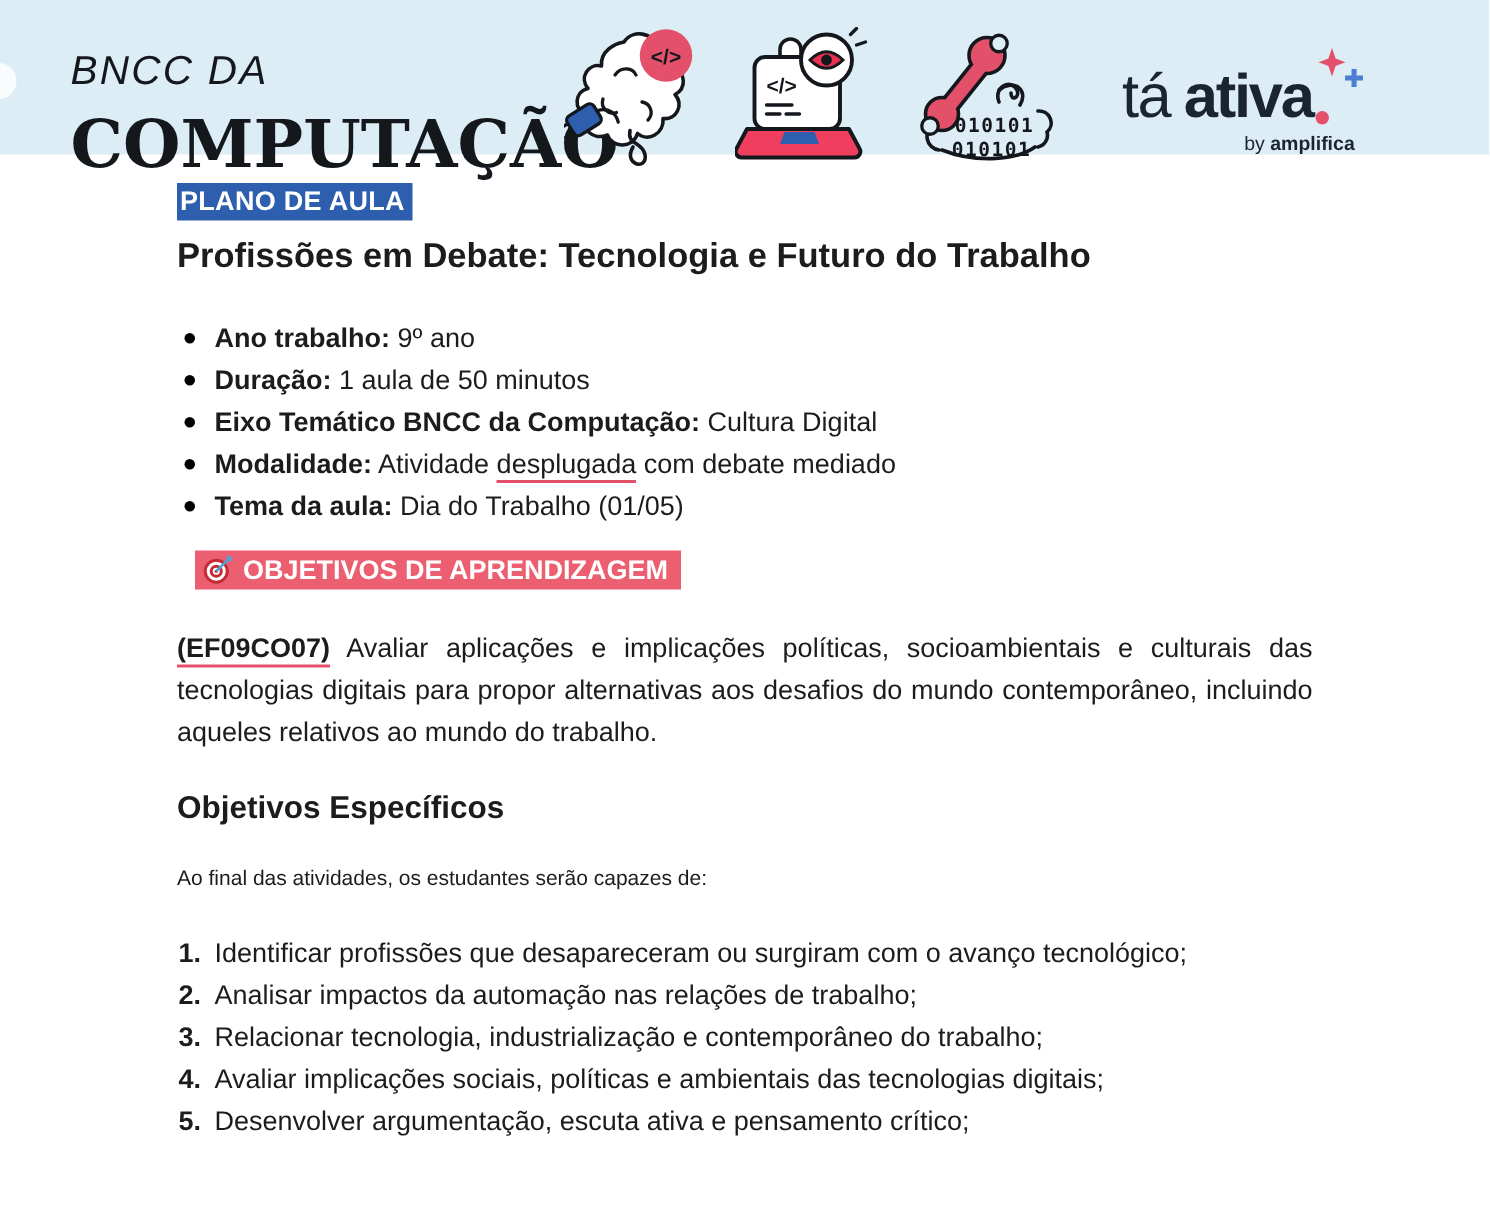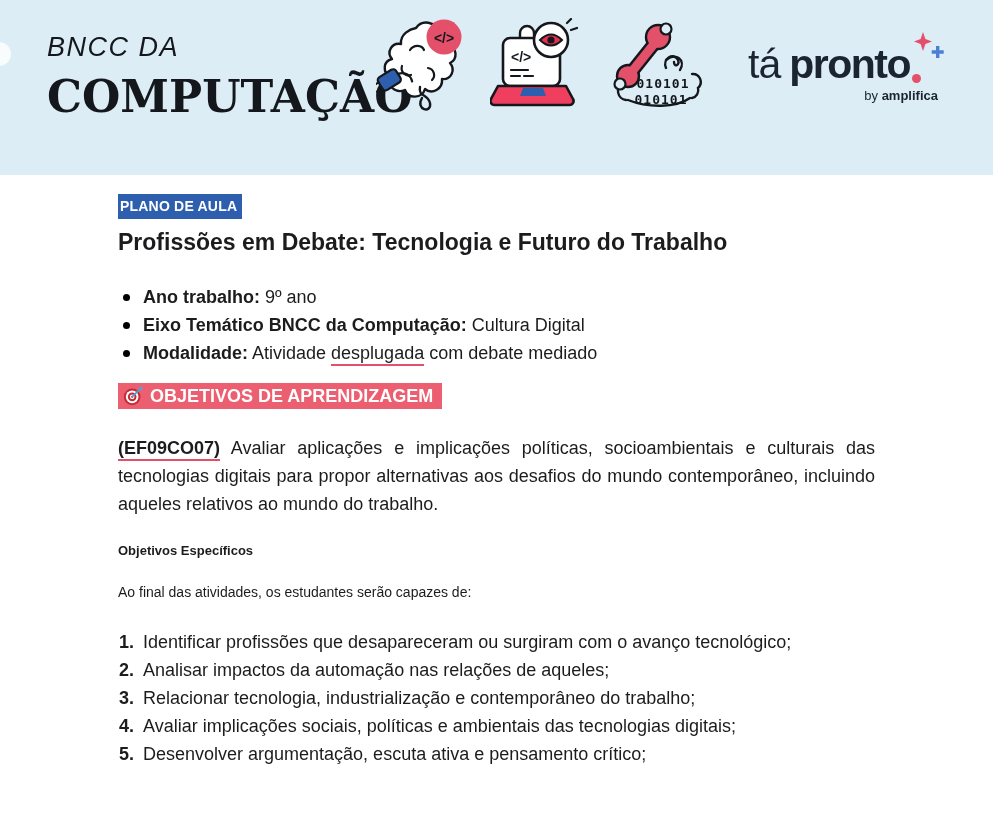--- a/index.html
+++ b/index.html
@@ -12,21 +12,21 @@
     --text:#1c1c1e;
   }
   *{box-sizing:border-box;}
   html,body{margin:0;padding:0;}
   body{
     width:993px;height:813px;background:#fff;color:var(--text);
     font-family:"Liberation Sans",sans-serif;overflow:hidden;position:relative;
   }
 
   
-  .banner{position:relative;height:175px;background:var(--banner-bg);}
+  .banner{position:relative;height:103px;background:var(--banner-bg);}
   .edge-circle{position:absolute;left:-13px;top:42px;width:24px;height:24px;border-radius:50%;
     background:rgba(255,255,255,.8);}
   .logo{position:absolute;left:47px;top:34px;line-height:1;color:var(--ink);}
   .logo-top{font-style:italic;font-size:27px;letter-spacing:1.5px;font-weight:400;}
   .logo-bottom{font-family:"DejaVu Serif",serif;font-weight:700;font-size:44px;margin-top:14px;letter-spacing:0;}
   .banner svg{position:absolute;}
   .icon-brain{left:376px;top:16px;}
   .icon-laptop{left:490px;top:18px;}
   .icon-wrench{left:608px;top:22px;}
   .tapronto{position:absolute;left:748px;top:44px;color:var(--navy);}
@@ -35,32 +35,32 @@
   .tp-pronto{font-size:41px;font-weight:700;letter-spacing:-1.5px;margin-left:9px;}
   .tp-end{position:relative;display:inline-block;width:30px;height:41px;}
   .tp-dot{position:absolute;left:2px;bottom:2px;width:9px;height:9px;border-radius:50%;background:var(--red-accent);}
   .tp-sparkles{position:absolute;left:0;top:-12px;}
   .tp-by{text-align:right;font-size:13px;margin-top:3px;padding-right:2px;}
   .tp-by .brand{font-weight:700;}
 
   
   main{padding:0 118px;}
   .tag{display:table;margin:19px 0 0;background:var(--blue-highlight);color:#fff;
-    font-weight:700;font-size:14px;line-height:19px;padding:3px 5px 3px 2px;letter-spacing:.2px;}
+    font-weight:700;font-size:18px;line-height:19px;padding:3px 5px 3px 2px;letter-spacing:.2px;}
   .title{font-size:23px;font-weight:700;margin:10px 0 0;}
   ul.details{list-style:none;margin:27px 0 0;padding:0;font-size:18px;}
   ul.details li{position:relative;padding-left:25px;line-height:28px;}
   ul.details li::before{content:"";position:absolute;left:5px;top:11px;width:7px;height:7px;border-radius:50%;background:#000;}
   .red-underline{border-bottom:2.5px solid var(--red-accent);padding-bottom:1px;}
-  .red-heading{display:table;margin:16px 0 0;background:var(--red-highlight);color:#fff;
+  .red-heading{display:table;margin:16px 12px 0;background:var(--red-highlight);color:#fff;
     font-weight:700;font-size:18px;line-height:20px;padding:3px 9px 3px 5px;}
   .red-heading .hwrap{display:flex;align-items:center;gap:7px;}
   .skill{margin:25px 0 0;font-size:18px;line-height:28px;text-align:justify;}
   .skill .code{font-weight:700;border-bottom:2.5px solid var(--red-accent);padding-bottom:1px;}
-  .sub{font-size:13px;font-weight:700;margin:25px 0 0;}
+  .sub{font-size:21px;font-weight:700;margin:25px 0 0;}
   .intro{margin:26px 0 0;font-size:14px;}
   ol.objectives{margin:28px 0 0;padding:0;list-style:none;counter-reset:obj;font-size:18px;}
   ol.objectives li{position:relative;padding-left:25px;line-height:28px;counter-increment:obj;}
   ol.objectives li::before{content:counter(obj) ".";position:absolute;left:1px;font-weight:700;}
 </style>
 </head>
 <body>
 
 <header class="banner">
   <div class="edge-circle"></div>
@@ -108,42 +108,44 @@
       <circle cx="58" cy="7" r="5.5" fill="#ddedf6" stroke="#14181d" stroke-width="2.2"></circle>
       <circle cx="12" cy="62" r="5.5" fill="#ddedf6" stroke="#14181d" stroke-width="2.2"></circle>
     </g>
     <text x="55" y="66" text-anchor="middle" font-family="DejaVu Sans Mono, monospace" font-weight="700" font-size="13" letter-spacing="1" fill="#14181d">010101</text>
     <text x="53" y="82" text-anchor="middle" font-family="DejaVu Sans Mono, monospace" font-weight="700" font-size="13" letter-spacing="1" fill="#14181d">010101</text>
   </svg>
 
   <div class="tapronto">
     <div class="tp-main">
       <span class="tp-ta">tá</span>
-      <span class="tp-pronto">pronto</span>
+      <span class="tp-pronto">ativa</span>
       <span class="tp-end">
         <span class="tp-dot"></span>
         <svg class="tp-sparkles" width="34" height="34" viewBox="0 0 34 34">
           <path d="M13,0 L15.4,7 L22,9.5 L15.4,12 L13,19 L10.6,12 L4,9.5 L10.6,7 Z" fill="#e4506a"></path>
           <path d="M26,14 h3.4 v4.3 h4.3 v3.4 h-4.3 v4.3 h-3.4 v-4.3 h-4.3 v-3.4 h4.3 z" fill="#4a7fd4"></path>
         </svg>
       </span>
     </div>
     <div class="tp-by"><span>by </span><span class="brand">amplifica</span></div>
   </div>
 </header>
 
 <main>
   <div class="tag">PLANO DE AULA</div>
 
   <h1 class="title">Profissões em Debate: Tecnologia e Futuro do Trabalho</h1>
 
   <ul class="details">
       <li><strong>Ano trabalho:</strong> 9º ano</li>
+      <li><strong>Duração:</strong> 1 aula de 50 minutos</li>
       <li><strong>Eixo Temático BNCC da Computação:</strong> Cultura Digital</li>
       <li><strong>Modalidade:</strong> Atividade <span class="red-underline">desplugada</span> com debate mediado</li>
+      <li><strong>Tema da aula:</strong> Dia do Trabalho (01/05)</li>
     </ul>
 
   <div class="red-heading">
     <span class="hwrap">
       <svg width="20" height="20" viewBox="0 0 24 24">
         <circle cx="11" cy="13" r="10" fill="#c62a35"></circle>
         <circle cx="11" cy="13" r="7.6" fill="#ffffff"></circle>
         <circle cx="11" cy="13" r="5.2" fill="#c62a35"></circle>
         <circle cx="11" cy="13" r="2.8" fill="#ffffff"></circle>
         <circle cx="11" cy="13" r="1.3" fill="#c62a35"></circle>
@@ -155,18 +157,18 @@
   </div>
 
   <p class="skill"><strong class="code">(EF09CO07)</strong><span> Avaliar aplicações e implicações políticas, socioambientais e culturais das tecnologias digitais para propor alternativas aos desafios do mundo contemporâneo, incluindo aqueles relativos ao mundo do trabalho.</span></p>
 
   <h2 class="sub">Objetivos Específicos</h2>
 
   <p class="intro">Ao final das atividades, os estudantes serão capazes de:</p>
 
   <ol class="objectives">
       <li>Identificar profissões que desapareceram ou surgiram com o avanço tecnológico;</li>
-      <li>Analisar impactos da automação nas relações de aqueles;</li>
+      <li>Analisar impactos da automação nas relações de trabalho;</li>
       <li>Relacionar tecnologia, industrialização e contemporâneo do trabalho;</li>
       <li>Avaliar implicações sociais, políticas e ambientais das tecnologias digitais;</li>
       <li>Desenvolver argumentação, escuta ativa e pensamento crítico;</li>
     </ol>
 </main>
 
 </body></html>

